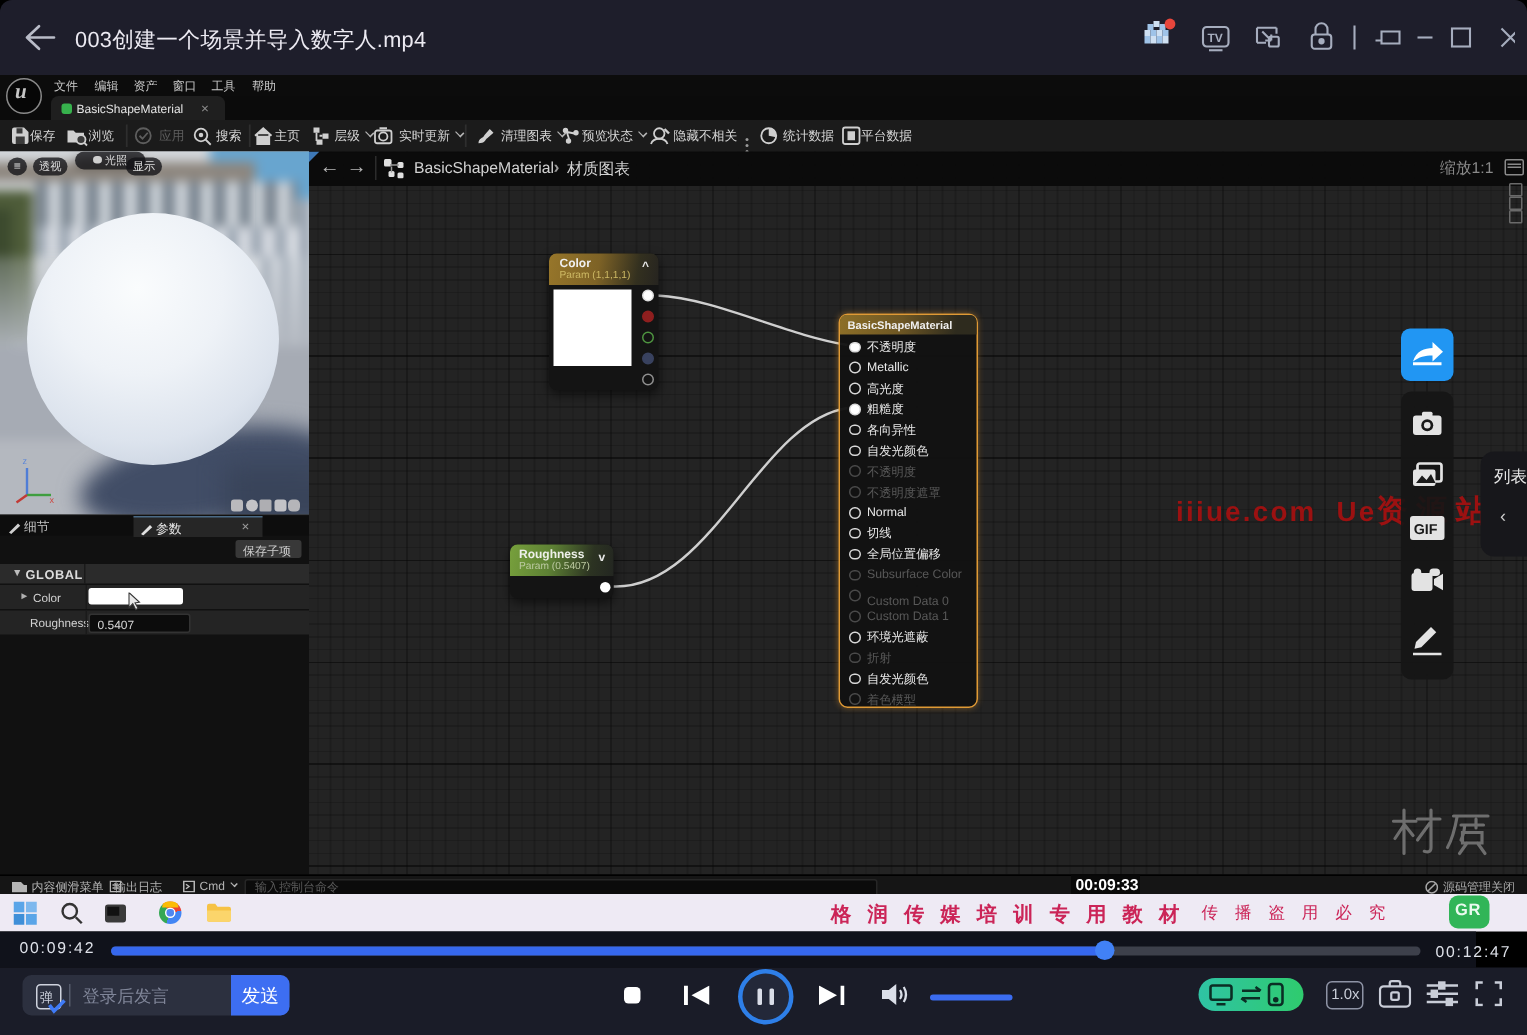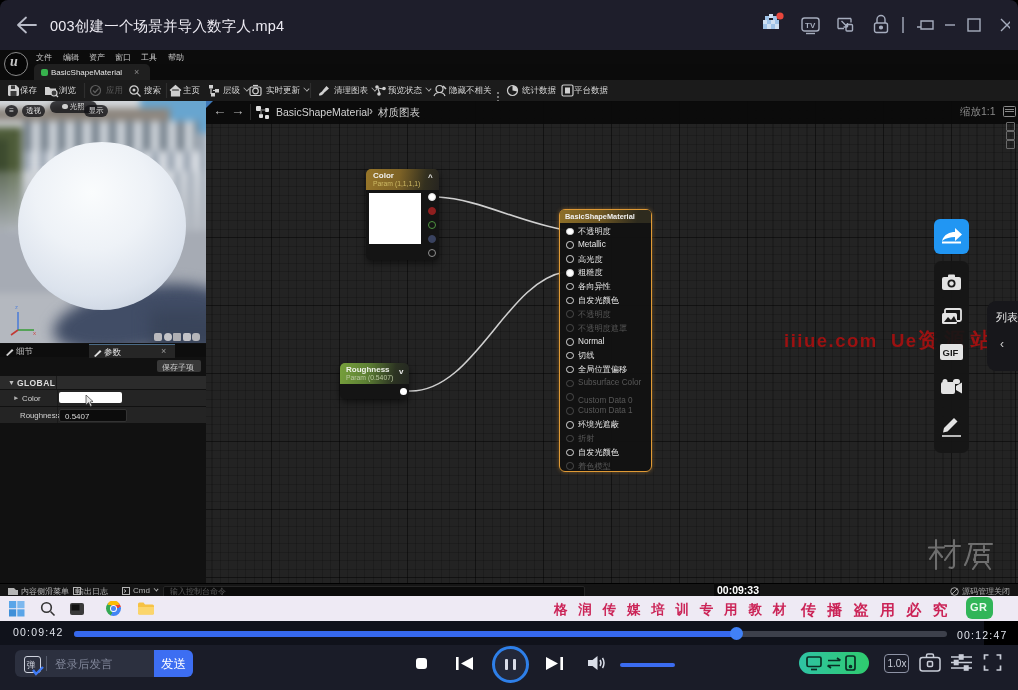--- a/index.html
+++ b/index.html
@@ -498,21 +498,21 @@
       <div class="abs" style="left:5.4px;top:5.4px;width:4.2px;height:4.2px;border-radius:50%;background:#4f87f0;"></div>
       <div class="abs" style="left:2px;top:0;width:11px;height:4px;background:#fbbc05;border-radius:4px 4px 0 0;"></div>
     </div>
 
     <svg class="abs" style="left:138px;top:6px" width="16" height="13">
         <path d="M0 2 Q0 0.5 1.5 0.5 L5.5 0.5 L7 2.5 L14.5 2.5 Q16 2.5 16 4 L16 11 Q16 12.5 14.5 12.5 L1.5 12.5 Q0 12.5 0 11 Z" fill="#f6c244"></path>
         <path d="M0 5 L16 5 L16 11 Q16 12.5 14.5 12.5 L1.5 12.5 Q0 12.5 0 11 Z" fill="#fbd56b"></path>
       </svg>
 
     <span class="abs" style="left:554px;top:5px;font-size:13.5px;font-weight:bold;color:#cb2457;letter-spacing:10.8px;white-space:nowrap;">格润传媒培训专用教材</span>
-    <span class="abs" style="left:801px;top:5px;font-size:15px;font-weight:bold;color:#cb2457;letter-spacing:11.3px;white-space:nowrap;">传播盗用必究</span>
+    <span class="abs" style="left:801px;top:5px;font-size:11px;font-weight:normal;color:#cb2457;letter-spacing:11.3px;white-space:nowrap;">传播盗用必究</span>
 
     <div class="abs" style="left:966px;top:1px;width:27px;height:22px;border-radius:6px;background:#31b558;">
       <span class="abs" style="left:4px;top:4px;font-size:11px;font-weight:bold;color:#eafaef;letter-spacing:.5px;">GR</span>
     </div>
   </div>
 
   <div class="abs" id="progrow">
     <span class="abs t" style="left:13px;top:5px;font-size:10.5px;color:#dfe2ea;letter-spacing:1.2px;">00:09:42</span>
     <div class="abs" style="left:74px;top:9.5px;width:873px;height:6px;border-radius:3px;background:#3d404b;"></div>
     <div class="abs" style="left:74px;top:9.5px;width:662px;height:6px;border-radius:3px;background:#3668ee;"></div>

